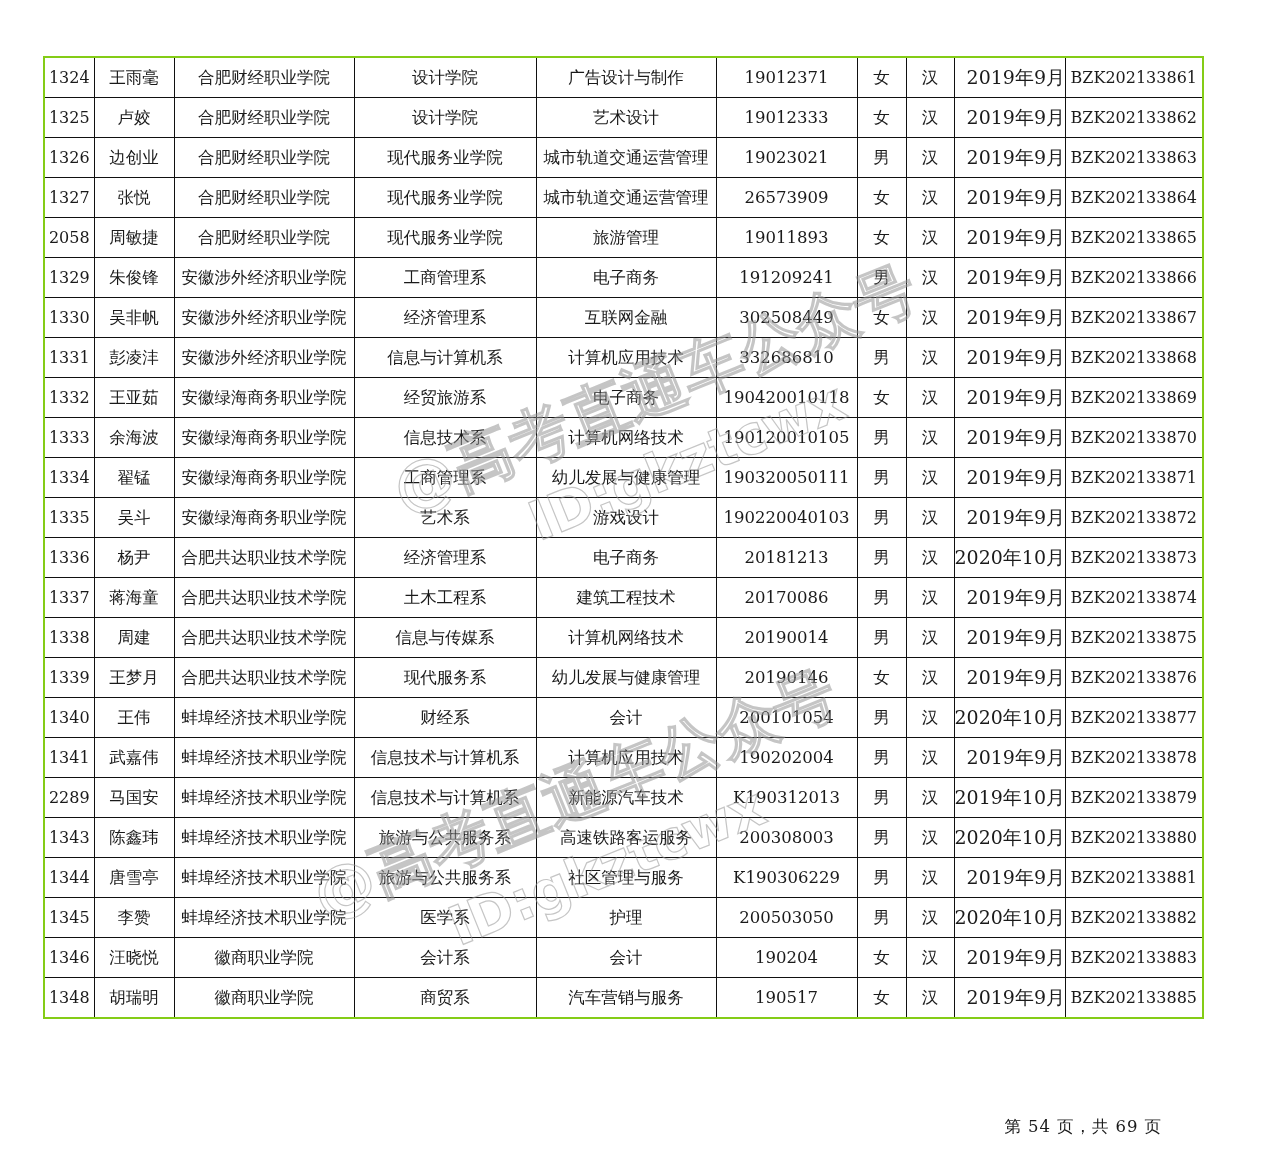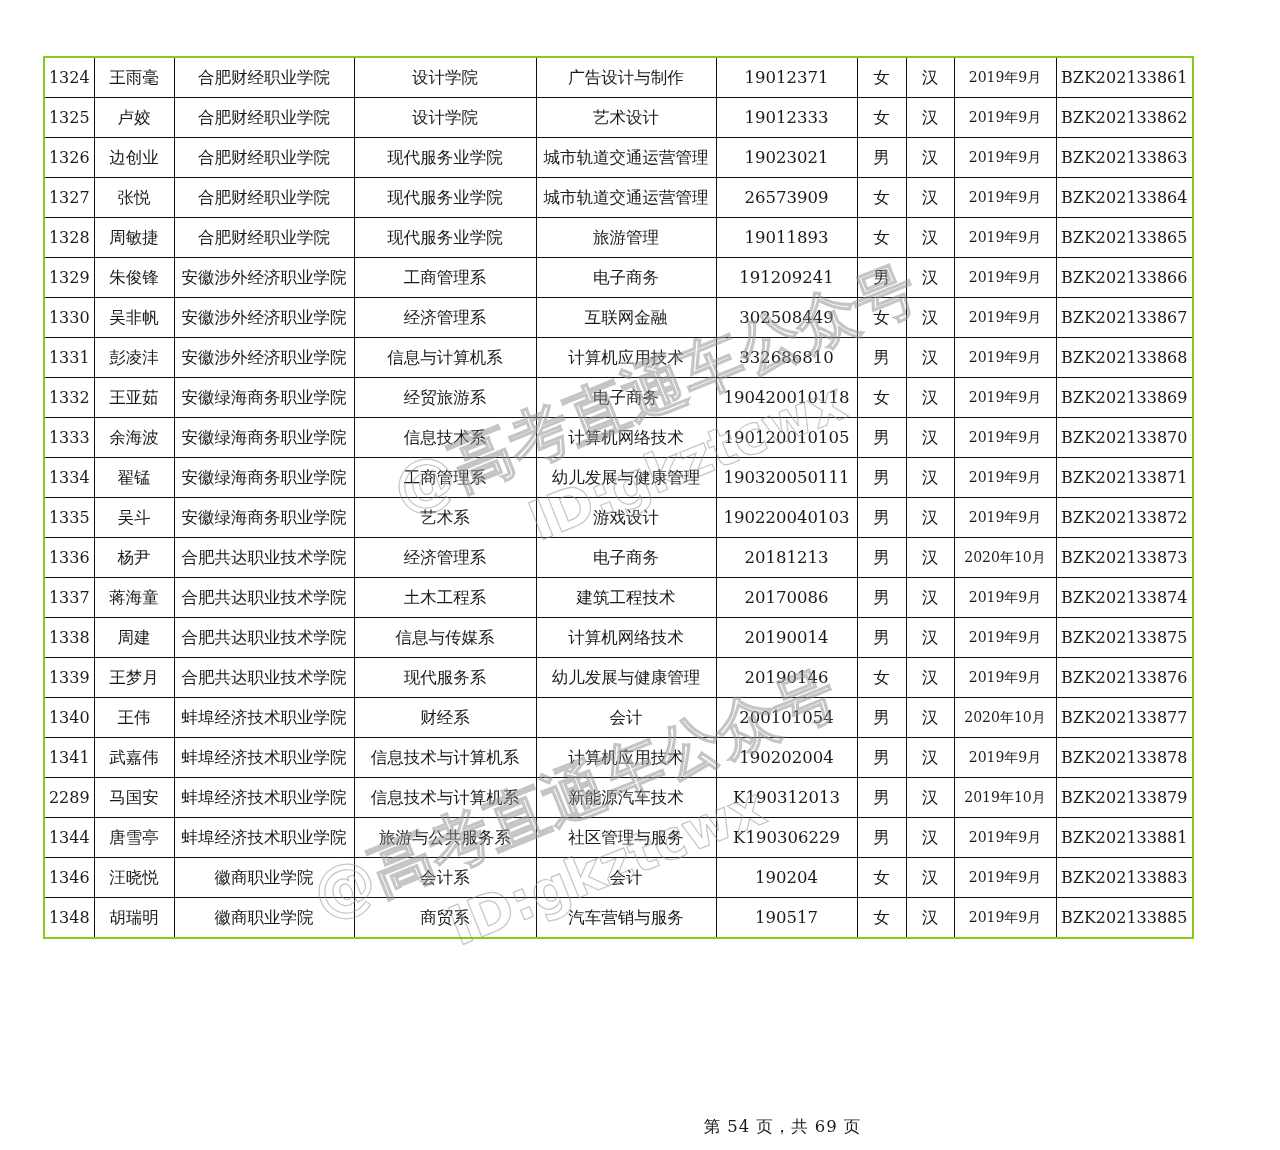--- a/index.html
+++ b/index.html
@@ -7,23 +7,23 @@
            font-family: "DejaVu Serif", "Liberation Serif", serif; color: #1a1a1a; }
     .wm { position: absolute; font-family: "DejaVu Sans", sans-serif; font-weight: bold;
           color: transparent; -webkit-text-stroke: 1.2px rgba(150,150,150,0.55);
           transform: rotate(-22deg); transform-origin: left top; white-space: nowrap;
           pointer-events: none; z-index: 5; }
     table { position: absolute; left: 43px; top: 56px; border-collapse: collapse;
             table-layout: fixed; border: 2px solid #84cc16; }
     td { border: 1.5px solid #111; height: 39px; padding: 0; text-align: center;
          vertical-align: middle; font-size: 16.5px; white-space: nowrap; overflow: hidden; }
     td.c-idx { font-size: 16px; }
-    td.c-date { font-size: 14px; }
+    td.c-date { font-size: 19px; text-align: right; }
     td.c-cert { font-size: 16px; }
-    .footer { position: absolute; top: 1116px; left: 0; width: 1165px; text-align: center;
+    .footer { position: absolute; top: 1116px; left: 0; width: 1165px; text-align: right;
               font-size: 16.5px; letter-spacing: 1px; padding-left: 400px; box-sizing: border-box; }
     .footer span { margin: 0 3px; }
   </style>
 </head>
 <body>
 
 <table>
   <colgroup>
     <col style="width:50px">
       <col style="width:80px">
@@ -79,21 +79,21 @@
         <td class="c-school">合肥财经职业学院</td>
         <td class="c-dept">现代服务业学院</td>
         <td class="c-major">城市轨道交通运营管理</td>
         <td class="c-sid">26573909</td>
         <td class="c-sex">女</td>
         <td class="c-eth">汉</td>
         <td class="c-date">2019年9月</td>
         <td class="c-cert">BZK202133864</td>
       </tr>
       <tr>
-        <td class="c-idx">1328</td>
+        <td class="c-idx">2058</td>
         <td class="c-name">周敏捷</td>
         <td class="c-school">合肥财经职业学院</td>
         <td class="c-dept">现代服务业学院</td>
         <td class="c-major">旅游管理</td>
         <td class="c-sid">19011893</td>
         <td class="c-sex">女</td>
         <td class="c-eth">汉</td>
         <td class="c-date">2019年9月</td>
         <td class="c-cert">BZK202133865</td>
       </tr>
@@ -259,30 +259,54 @@
         <td class="c-school">蚌埠经济技术职业学院</td>
         <td class="c-dept">信息技术与计算机系</td>
         <td class="c-major">新能源汽车技术</td>
         <td class="c-sid">K190312013</td>
         <td class="c-sex">男</td>
         <td class="c-eth">汉</td>
         <td class="c-date">2019年10月</td>
         <td class="c-cert">BZK202133879</td>
       </tr>
       <tr>
+        <td class="c-idx">1343</td>
+        <td class="c-name">陈鑫玮</td>
+        <td class="c-school">蚌埠经济技术职业学院</td>
+        <td class="c-dept">旅游与公共服务系</td>
+        <td class="c-major">高速铁路客运服务</td>
+        <td class="c-sid">200308003</td>
+        <td class="c-sex">男</td>
+        <td class="c-eth">汉</td>
+        <td class="c-date">2020年10月</td>
+        <td class="c-cert">BZK202133880</td>
+      </tr>
+      <tr>
         <td class="c-idx">1344</td>
         <td class="c-name">唐雪亭</td>
         <td class="c-school">蚌埠经济技术职业学院</td>
         <td class="c-dept">旅游与公共服务系</td>
         <td class="c-major">社区管理与服务</td>
         <td class="c-sid">K190306229</td>
         <td class="c-sex">男</td>
         <td class="c-eth">汉</td>
         <td class="c-date">2019年9月</td>
         <td class="c-cert">BZK202133881</td>
+      </tr>
+      <tr>
+        <td class="c-idx">1345</td>
+        <td class="c-name">李赞</td>
+        <td class="c-school">蚌埠经济技术职业学院</td>
+        <td class="c-dept">医学系</td>
+        <td class="c-major">护理</td>
+        <td class="c-sid">200503050</td>
+        <td class="c-sex">男</td>
+        <td class="c-eth">汉</td>
+        <td class="c-date">2020年10月</td>
+        <td class="c-cert">BZK202133882</td>
       </tr>
       <tr>
         <td class="c-idx">1346</td>
         <td class="c-name">汪晓悦</td>
         <td class="c-school">徽商职业学院</td>
         <td class="c-dept">会计系</td>
         <td class="c-major">会计</td>
         <td class="c-sid">190204</td>
         <td class="c-sex">女</td>
         <td class="c-eth">汉</td>

